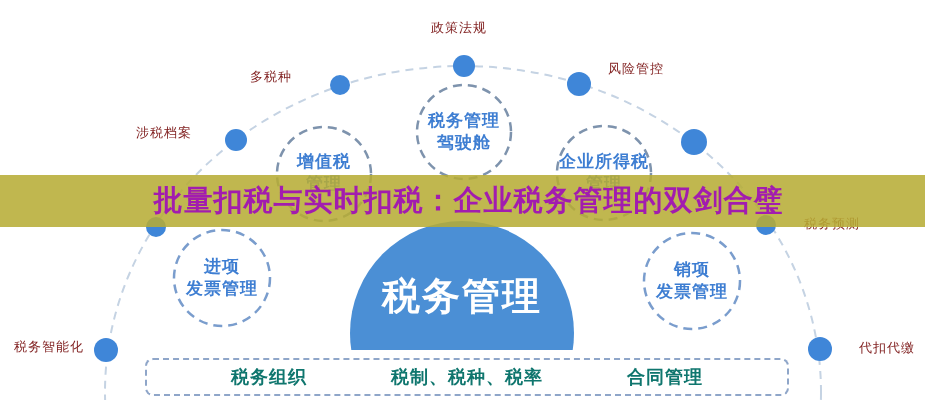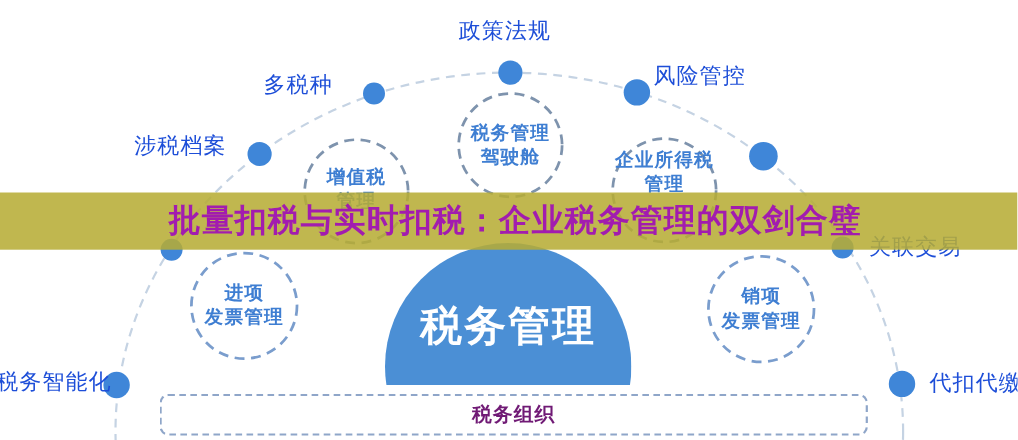--- a/index.html
+++ b/index.html
@@ -12,22 +12,22 @@
     width:925px;height:400px;
     overflow:hidden;
     background:#ffffff;
   }
   .layer-svg{position:absolute;left:0;top:0;z-index:1;}
 
   
   .sat-label{
     position:absolute;z-index:5;
     transform:translate(-50%,-50%);
-    color:#1d4ed8;
-    font-size:20px;
+    color:#7f1d1d;
+    font-size:13px;
     white-space:nowrap;
     letter-spacing:1px;
   }
 
   
   .module-label{
     position:absolute;z-index:5;
     transform:translate(-50%,-50%);
     width:150px;
     text-align:center;
@@ -83,21 +83,21 @@
   .footer-bar{
     position:absolute;left:145px;top:358px;
     width:640px;height:34px;
     border:2px dashed #8fa6c9;
     border-radius:8px;
     background:#ffffff;
     z-index:6;
     display:flex;align-items:center;justify-content:space-evenly;
   }
   .footer-item{
-    color:#701a75;
+    color:#0f766e;
     font-size:18px;
     font-weight:bold;
     letter-spacing:1px;
     white-space:nowrap;
   }
 </style>
 </head>
 <body>
 
 <div class="stage">
@@ -120,33 +120,33 @@
     <circle cx="156" cy="227" r="10" fill="#3f86d8"></circle>
     <circle cx="766" cy="225" r="10" fill="#3f86d8"></circle>
     <circle cx="106" cy="350" r="12" fill="#3f86d8"></circle>
     <circle cx="820" cy="349" r="12" fill="#3f86d8"></circle>
   </svg>
 
   <div class="sat-label" style="left:459px;top:28px;">政策法规</div>
   <div class="sat-label" style="left:271px;top:77px;">多税种</div>
   <div class="sat-label" style="left:636px;top:69px;">风险管控</div>
   <div class="sat-label" style="left:164px;top:133px;">涉税档案</div>
-  <div class="sat-label" style="left:832px;top:224px;">关联交易</div>
+  <div class="sat-label" style="left:832px;top:224px;">税务预测</div>
   <div class="sat-label" style="left:49px;top:347px;">税务智能化</div>
   <div class="sat-label" style="left:887px;top:348px;">代扣代缴</div>
 
   <div class="module-label" style="left:324px;top:174px;font-family:Liberation Mono, monospace;">
     <span>增值税</span><br>
     <span>管理</span>
   </div>
   <div class="module-label" style="left:464px;top:132px;">
     <span>税务管理</span><br>
     <span>驾驶舱</span>
   </div>
-  <div class="module-label" style="left:604px;top:157px;">
+  <div class="module-label" style="left:604px;top:173px;">
     <span>企业所得税</span><br>
     <span>管理</span>
   </div>
   <div class="module-label" style="left:222px;top:278px;">
     <span>进项</span><br>
     <span>发票管理</span>
   </div>
   <div class="module-label" style="left:692px;top:281px;">
     <span>销项</span><br>
     <span>发票管理</span>
@@ -156,15 +156,17 @@
     <div class="dome-circle"></div>
     <div class="dome-title">税务管理</div>
   </div>
 
   <div class="banner">
     <span class="banner-title">批量扣税与实时扣税：企业税务管理的双剑合璧</span>
   </div>
 
   <div class="footer-bar">
     <span class="footer-item">税务组织</span>
+    <span class="footer-item">税制、税种、税率</span>
+    <span class="footer-item">合同管理</span>
   </div>
 
 </div>
 
 </body></html>

